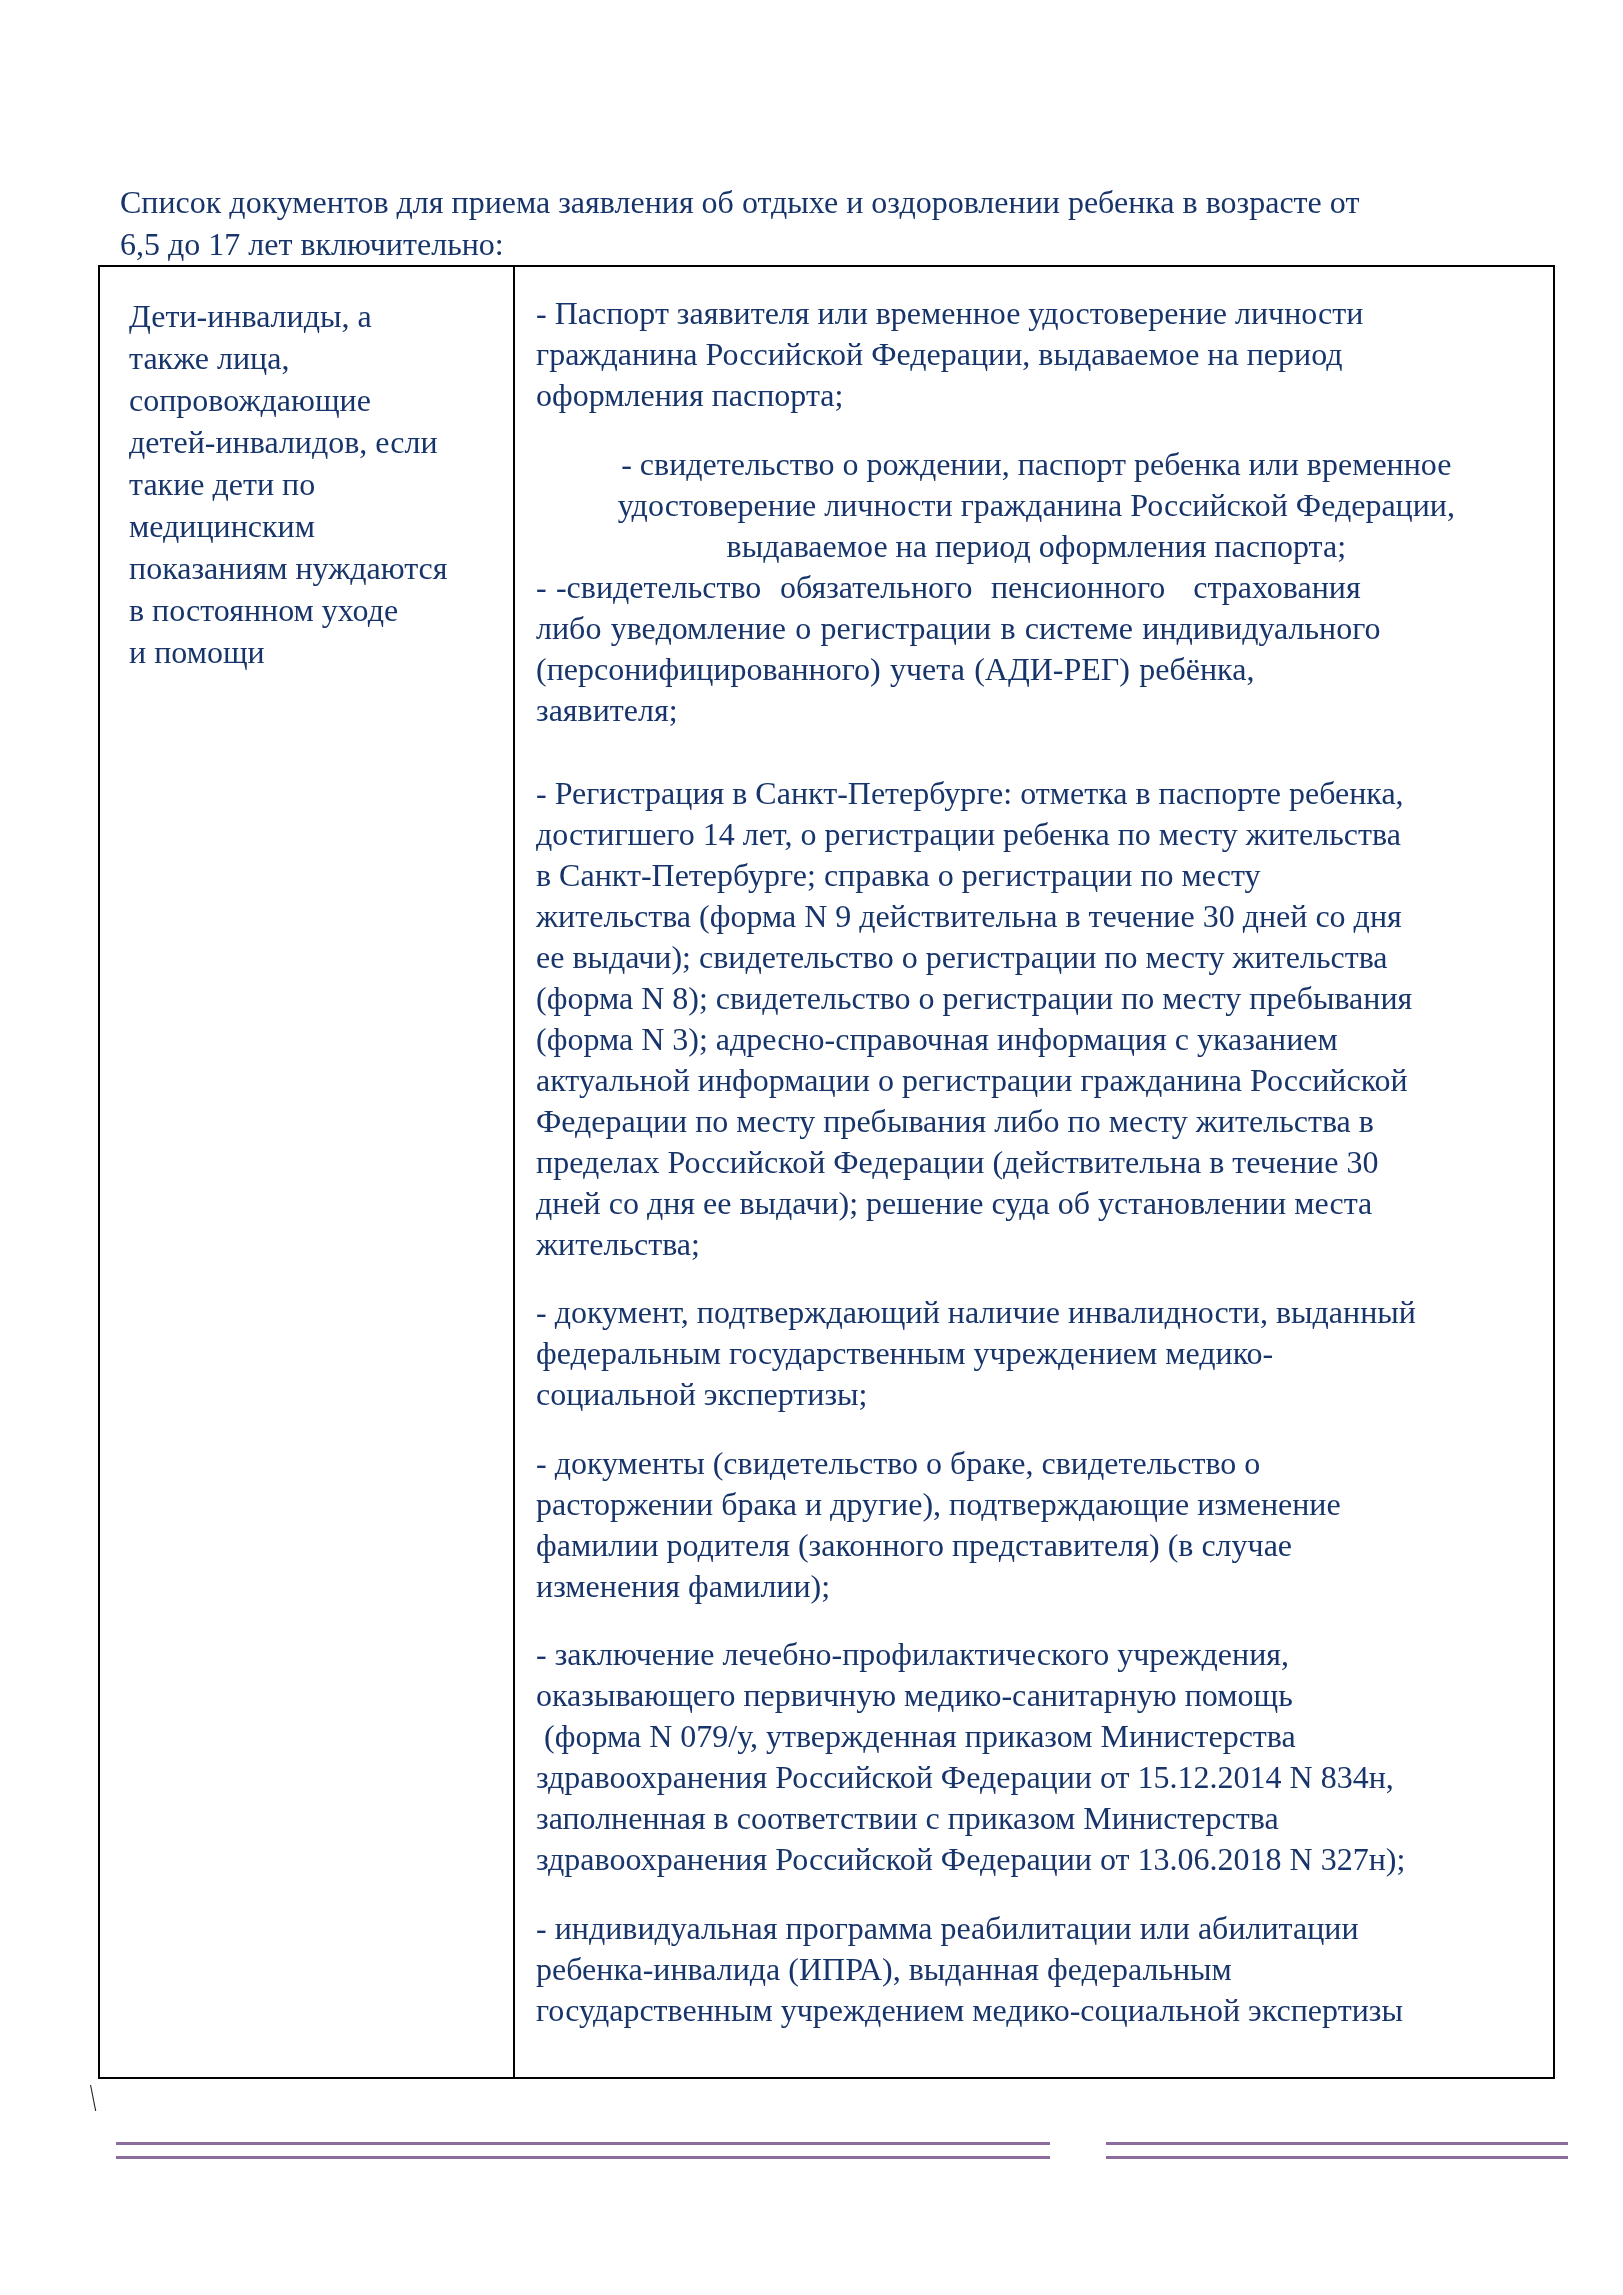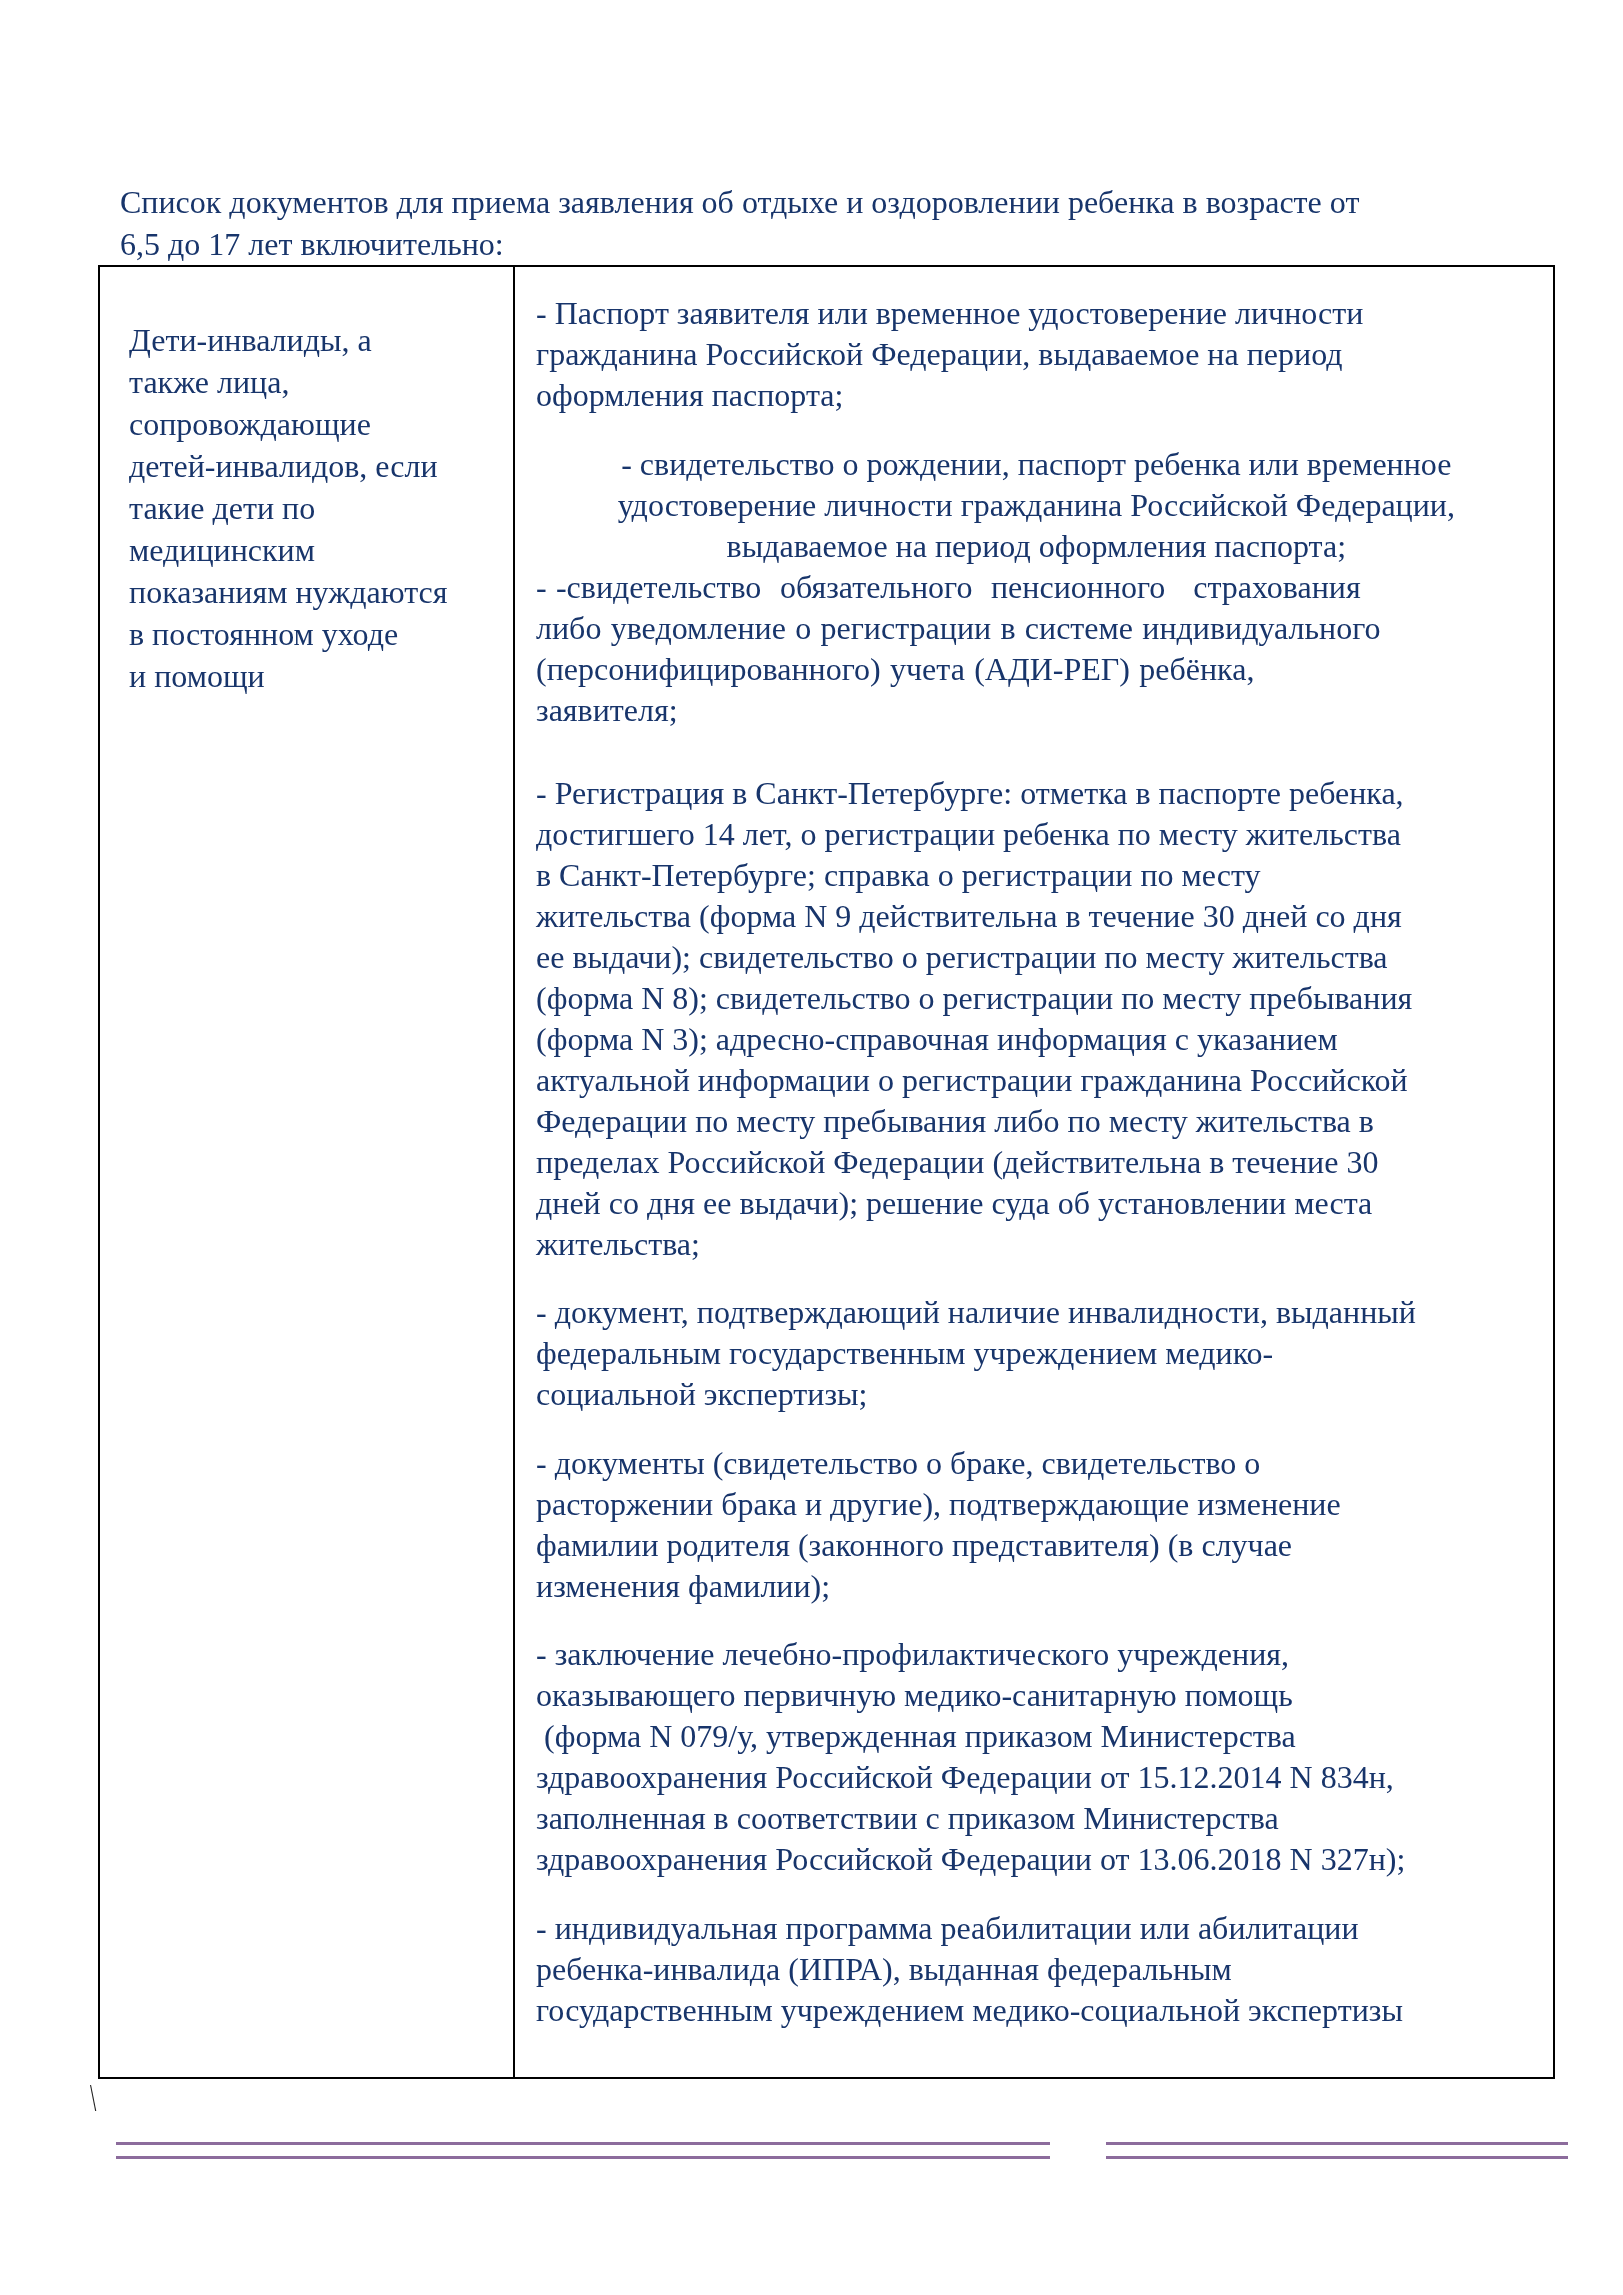--- a/index.html
+++ b/index.html
@@ -46,21 +46,21 @@
     background: var(--page-bg);
   }
   .cell {
     font-size: 32px;
     color: var(--text-navy);
   }
   .cell-left {
     width: 415px;
     flex: 0 0 415px;
     border-right: 2px solid var(--table-border);
-    padding: 52px 13px 0 29px;
+    padding: 28px 13px 0 29px;
     line-height: 42px;
     white-space: pre-wrap;
   }
   .cell-right {
     flex: 1 1 auto;
     padding: 26px 16.4px 0 21px;
     line-height: 41px;
   }
   .cell-right p {
     margin: 0 0 27.5px 0;

